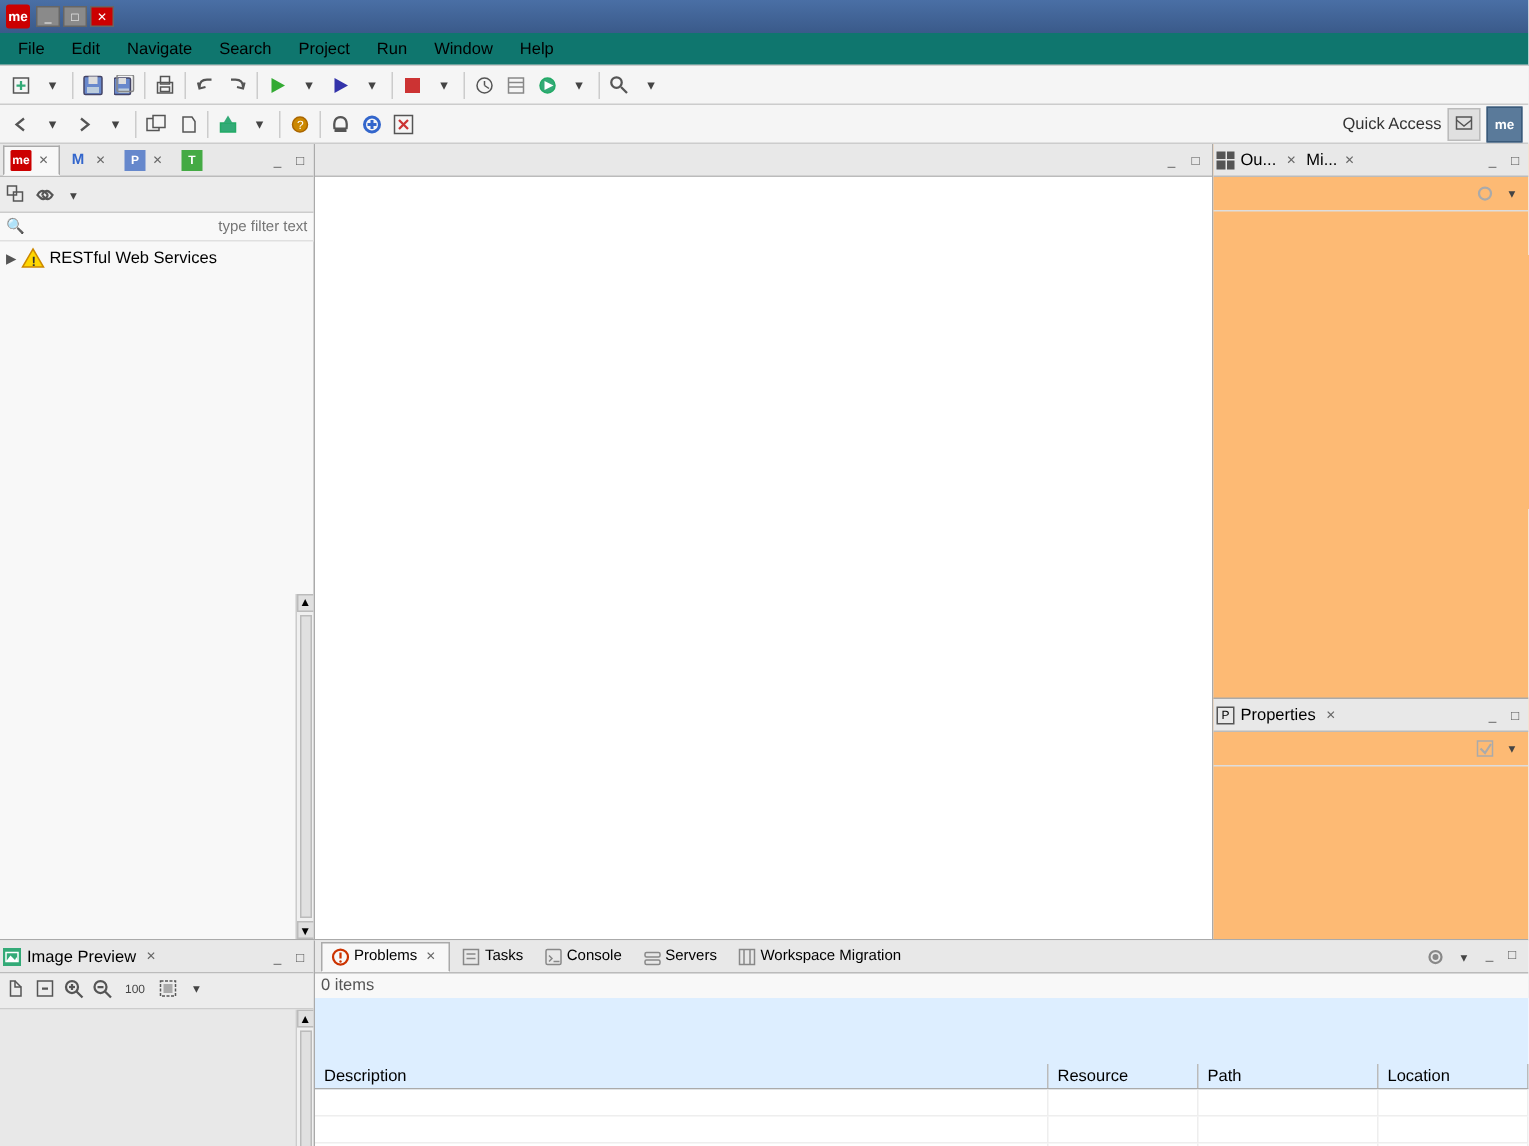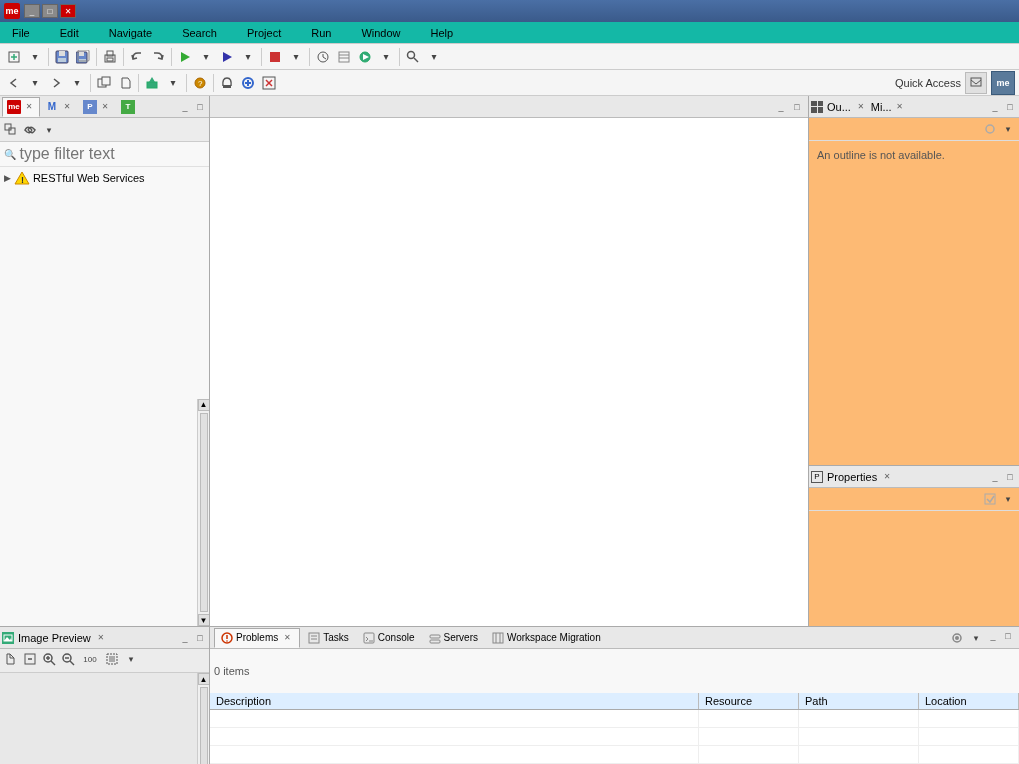--- a/index.html
+++ b/index.html
@@ -53,27 +53,27 @@
       align-items: center;
       justify-content: center;
       font-size: 8px;
       color: white;
       cursor: pointer;
     }
     .win-btn.close { background: #cc0000; }
 
     
     #menu-bar {
-      background: #14b8a6;
+      background: #0f766e;
       height: 22px;
       display: flex;
       align-items: center;
       padding: 0 4px;
       border-bottom: 1px solid #ccc;
-      gap: 14px;
+      gap: 2px;
     }
     .menu-item {
       padding: 2px 8px;
       cursor: pointer;
       font-size: 11px;
       color: #000;
     }
     .toolbar-row {
       display: flex;
       align-items: center;
@@ -248,23 +248,24 @@
       padding: 3px 4px;
       gap: 3px;
       background: #f8f8f8;
       border-bottom: 1px solid #e0e0e0;
     }
     .filter-icon { color: #666; font-size: 10px; }
     .filter-input {
       flex: 1;
       border: none;
       background: transparent;
-      font-size: 16px;
+      font-size: 10px;
       color: #999;
       outline: none;
+      text-align: right;
     }
 
     
     .tree-content {
       flex: 1;
       overflow: auto;
       padding: 2px;
     }
     .tree-item {
       display: flex;
@@ -386,38 +387,39 @@
       cursor: pointer;
       font-size: 10px;
     }
     .problems-tab.active {
       background: #f8f8f8;
       border: 1px solid #aaa;
       border-bottom-color: #f8f8f8;
     }
     .problems-count {
       font-size: 11px;
-      padding: 16px 4px;
+      padding: 2px 4px;
       color: #555;
     }
     .problems-table {
       flex: 1;
       overflow: auto;
     }
     .problems-table-header {
       display: grid;
       grid-template-columns: 1fr 100px 120px 100px;
       background: #ddeeff;
       border-bottom: 1px solid #aaa;
       font-size: 11px;
     }
     .problems-table-header div {
       padding: 2px 6px;
       border-right: 1px solid #bbb;
       font-weight: normal;
+      margin-top: 44px;
     }
     .problems-table-body {
       background: white;
     }
     .problems-row {
       display: grid;
       grid-template-columns: 1fr 100px 120px 100px;
       border-bottom: 1px solid #eee;
       height: 18px;
     }
@@ -797,23 +799,20 @@
         </div>
       </div>
       <div style="display:flex; justify-content:flex-end; padding:2px; border-bottom:1px solid #ddd;">
         <div class="pt-btn">
           <svg width="12" height="12">
               <circle cx="6" cy="6" r="4" fill="none" stroke="#aaa" stroke-width="1.5"></circle>
             </svg>
         </div>
         <div class="pt-btn">▾</div>
       </div>
-      <div class="outline-content">
-        <span>An outline is not available.</span>
-      </div>
     </div>
 
     <div class="properties-panel">
       <div class="panel-header">
         <div style="width:12px; height:12px; border:1px solid #555; margin-right:4px; display:flex; align-items:center; justify-content:center; font-size:8px;">P</div>
         <span>Properties</span>
         <div class="tab-close-btn" style="margin-left:4px;">✕</div>
         <div class="panel-header-controls">
           <div class="panel-ctrl-btn">_</div>
           <div class="panel-ctrl-btn">□</div>

